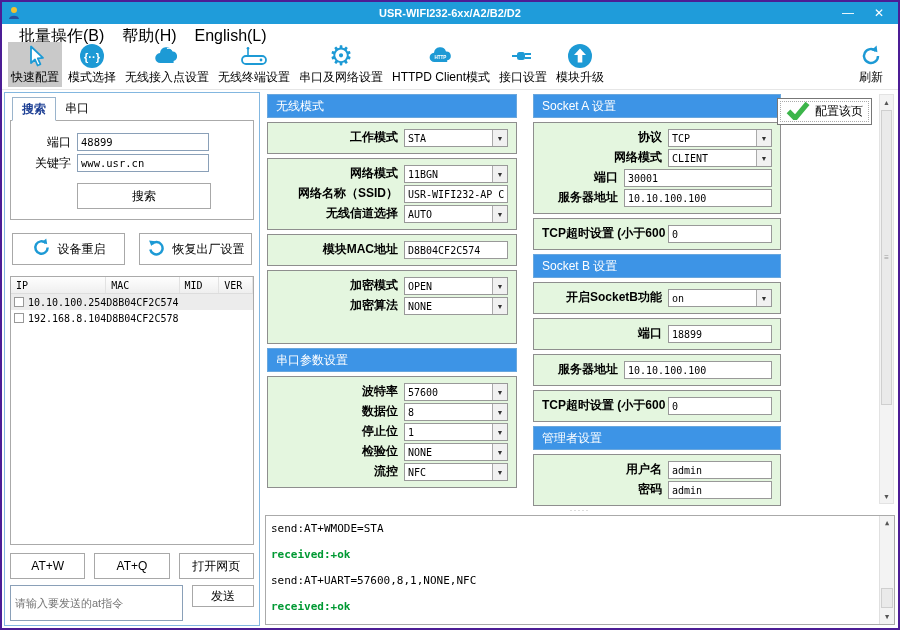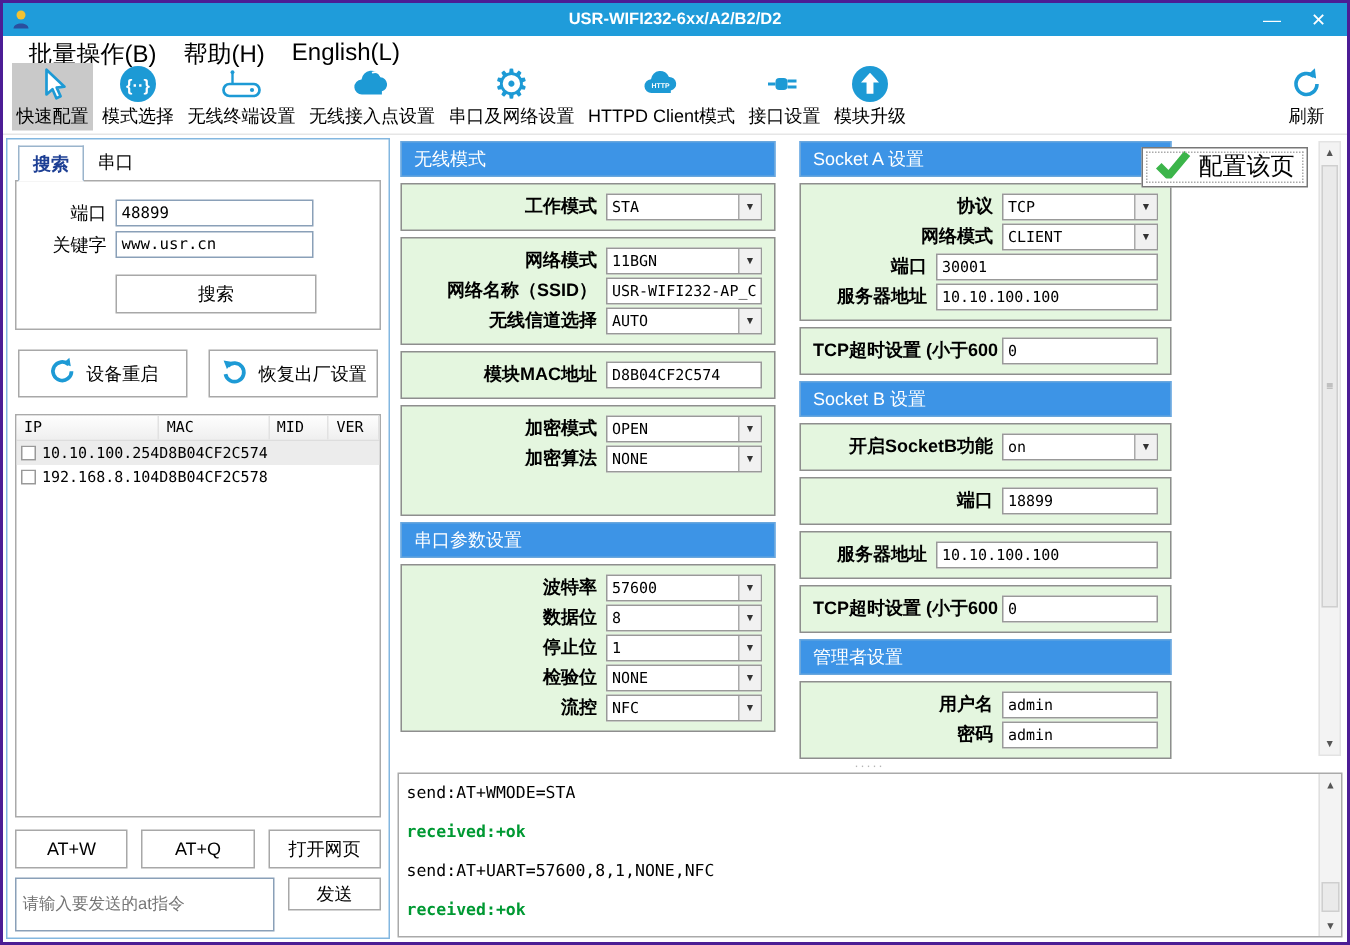--- a/index.html
+++ b/index.html
@@ -64,21 +64,21 @@
   .ghead { height:24px; background:#3d94e6; border:1px solid #6aa7dd; color:#fff; font-size:12px; line-height:22px; padding-left:8px; margin-bottom:4px; }
   .gbox { border:1px solid #8e8e8e; background:#e4f6df; padding:4px 8px; margin-bottom:4px; }
   .gbox.pad-b { padding-bottom:26px; }
   .row { display:flex; height:18px; margin:2px 0; }
   .rlabel { flex:1; text-align:right; font-size:12px; font-weight:bold; padding-right:6px; white-space:nowrap; overflow:hidden; }
   .tinput { height:18px; border:1px solid #999; font:10px "DejaVu Sans Mono",monospace; padding:0 3px; background:#fff; flex:none; }
   .select { height:18px; border:1px solid #999; background:#fff; display:flex; align-items:center; flex:none; }
   .sval { flex:1; font:10px "DejaVu Sans Mono",monospace; padding:0 3px; white-space:nowrap; overflow:hidden; }
   .sarrow { width:15px; height:16px; background:#f1f1f1; border-left:1px solid #aaa; font-size:7px; color:#333; display:flex; align-items:center; justify-content:center; flex:none; }
   .w-sm { width:104px; } .w-lg { width:148px; }
-  .apply-btn { position:absolute; top:6px; right:24px; height:27px; display:flex; align-items:center; gap:5px; background:#fff; border:1px solid #777; outline:1px dotted #aaa; outline-offset:-4px; font-size:16px; padding:0 8px; font-family:inherit; }
+  .apply-btn { position:absolute; top:6px; right:24px; height:27px; display:flex; align-items:center; gap:5px; background:#fff; border:1px solid #777; outline:1px dotted #aaa; outline-offset:-4px; font-size:12px; padding:0 8px; font-family:inherit; }
 
   
   .vscroll { position:absolute; right:2px; top:2px; bottom:2px; width:15px; background:#f3f3f3; border:1px solid #e3e3e3; }
   .sb-up { position:absolute; top:0; left:0; right:0; height:14px; display:flex; align-items:center; justify-content:center; font-size:7px; color:#555; }
   .sb-down { position:absolute; bottom:0; left:0; right:0; height:14px; display:flex; align-items:center; justify-content:center; font-size:7px; color:#555; }
   .sb-thumb { position:absolute; left:1px; right:1px; background:#eaeaea; border:1px solid #cfcfcf; display:flex; align-items:center; justify-content:center; color:#9a9a9a; font-size:8px; }
   .cfg-thumb { top:15px; height:295px; }
   .splitter { height:9px; flex:none; display:flex; align-items:center; justify-content:center; color:#b5b5b5; font-size:9px; letter-spacing:1px; line-height:5px; }
   .log-area { flex:1; border:1px solid #aaa; margin:0 1px 1px 2px; background:#fff; position:relative; padding:6px 20px 4px 5px; font:11px "DejaVu Sans Mono",monospace; overflow:hidden; }
   .log-line { margin-bottom:13px; white-space:nowrap; }
@@ -122,37 +122,37 @@
       <span class="ticon">
         <svg width="26" height="26" viewBox="0 0 26 26">
             <circle cx="13" cy="13" r="12" fill="#1d9ad5"></circle>
             <text x="13" y="17.5" font-size="11" font-weight="bold" fill="#fff" text-anchor="middle">{··}</text>
           </svg>
       </span>
       <span>模式选择</span>
     </div>
     <div class="titem">
       <span class="ticon">
+        <svg width="28" height="24" viewBox="0 0 28 24">
+            <path d="M7.5 19 a5 5 0 0 1 -0.5 -10 a6.5 6.5 0 0 1 12.6 -1.5 a4.8 4.8 0 0 1 1 9.4 l0 2.1 Z" fill="#1d9ad5"></path>
+            <path d="M14 4.5 a5 5 0 0 1 6 2" stroke="#fff" stroke-width="1.2" fill="none"></path>
+          </svg>
+      </span>
+      <span>无线接入点设置</span>
+    </div>
+    <div class="titem">
+      <span class="ticon">
         <svg width="30" height="24" viewBox="0 0 30 24">
             <rect x="3" y="12" width="24" height="8" rx="4" fill="none" stroke="#1d9ad5" stroke-width="1.8"></rect>
             <circle cx="22" cy="16" r="1.4" fill="#1d9ad5"></circle>
             <path d="M9 12 L9 5" stroke="#1d9ad5" stroke-width="1.6"></path>
             <circle cx="9" cy="4.2" r="1.3" fill="#1d9ad5"></circle>
           </svg>
       </span>
       <span>无线终端设置</span>
-    </div>
-    <div class="titem">
-      <span class="ticon">
-        <svg width="28" height="24" viewBox="0 0 28 24">
-            <path d="M7.5 19 a5 5 0 0 1 -0.5 -10 a6.5 6.5 0 0 1 12.6 -1.5 a4.8 4.8 0 0 1 1 9.4 l0 2.1 Z" fill="#1d9ad5"></path>
-            <path d="M14 4.5 a5 5 0 0 1 6 2" stroke="#fff" stroke-width="1.2" fill="none"></path>
-          </svg>
-      </span>
-      <span>无线接入点设置</span>
     </div>
     <div class="titem">
       <span class="ticon gear-glyph">⚙</span>
       <span>串口及网络设置</span>
     </div>
     <div class="titem">
       <span class="ticon">
         <svg width="28" height="24" viewBox="0 0 28 24">
             <path d="M7.5 18 a4.6 4.6 0 0 1 -0.5 -9.2 a6.2 6.2 0 0 1 12 -1.4 a4.5 4.5 0 0 1 1.2 8.9 l0 1.7 Z" fill="#1d9ad5"></path>
             <text x="13.4" y="14.6" font-size="4.6" font-weight="bold" fill="#fff" text-anchor="middle">HTTP</text>

